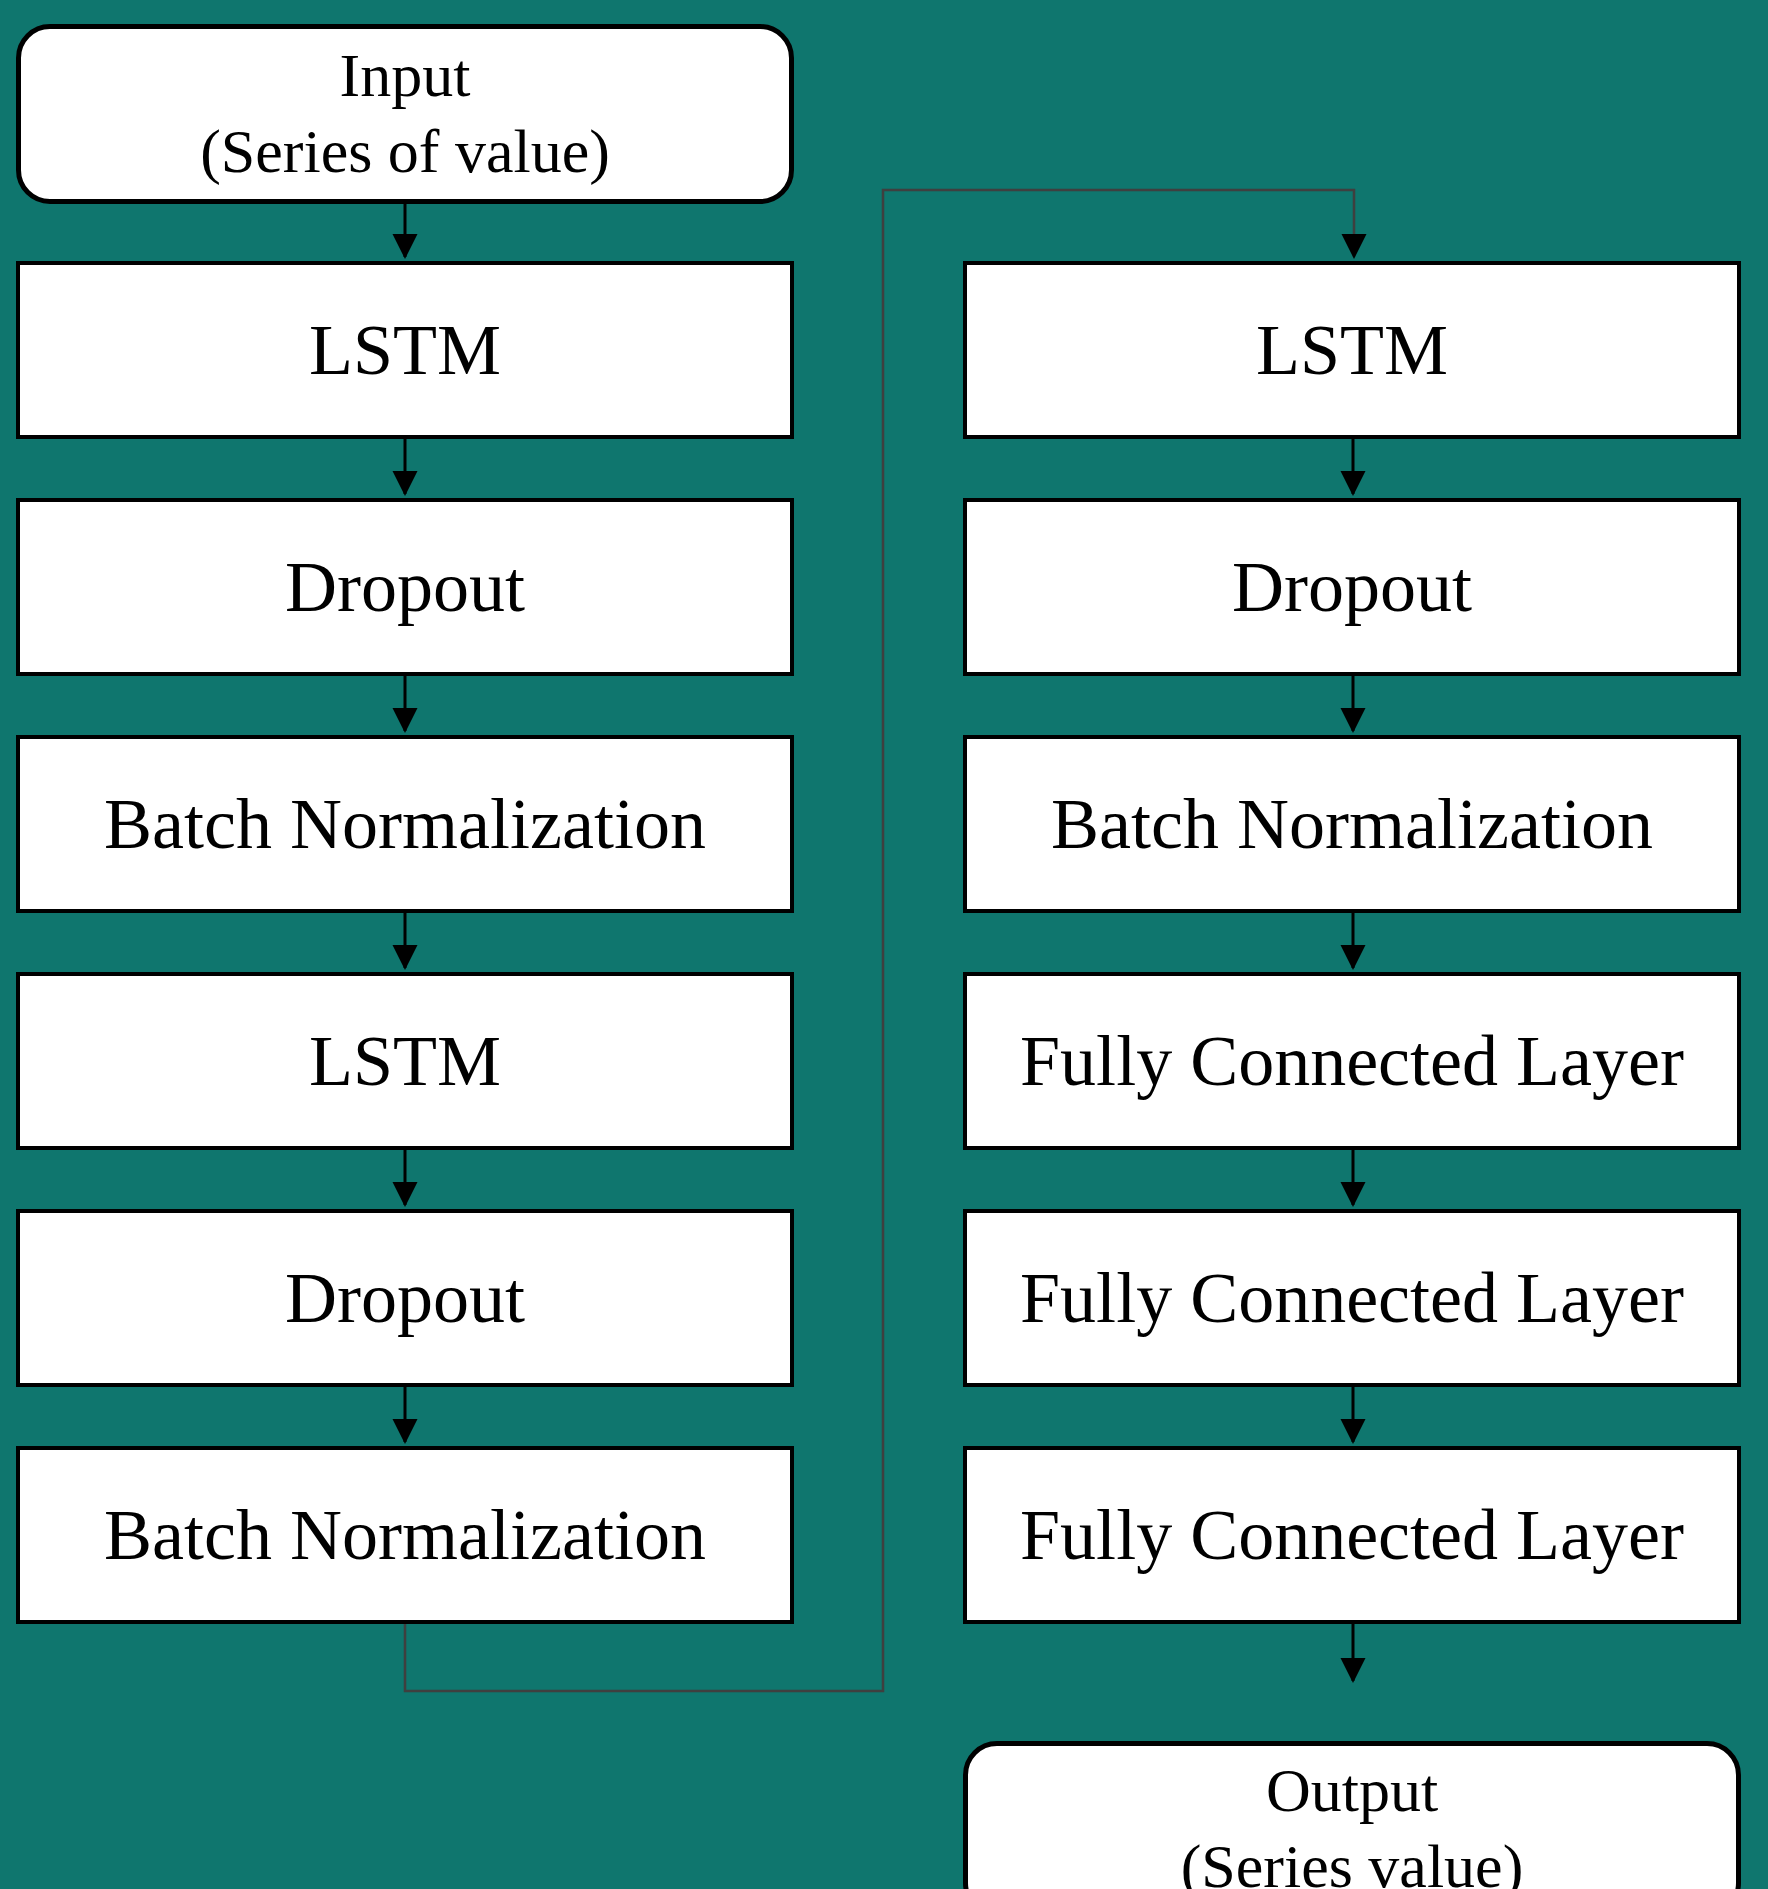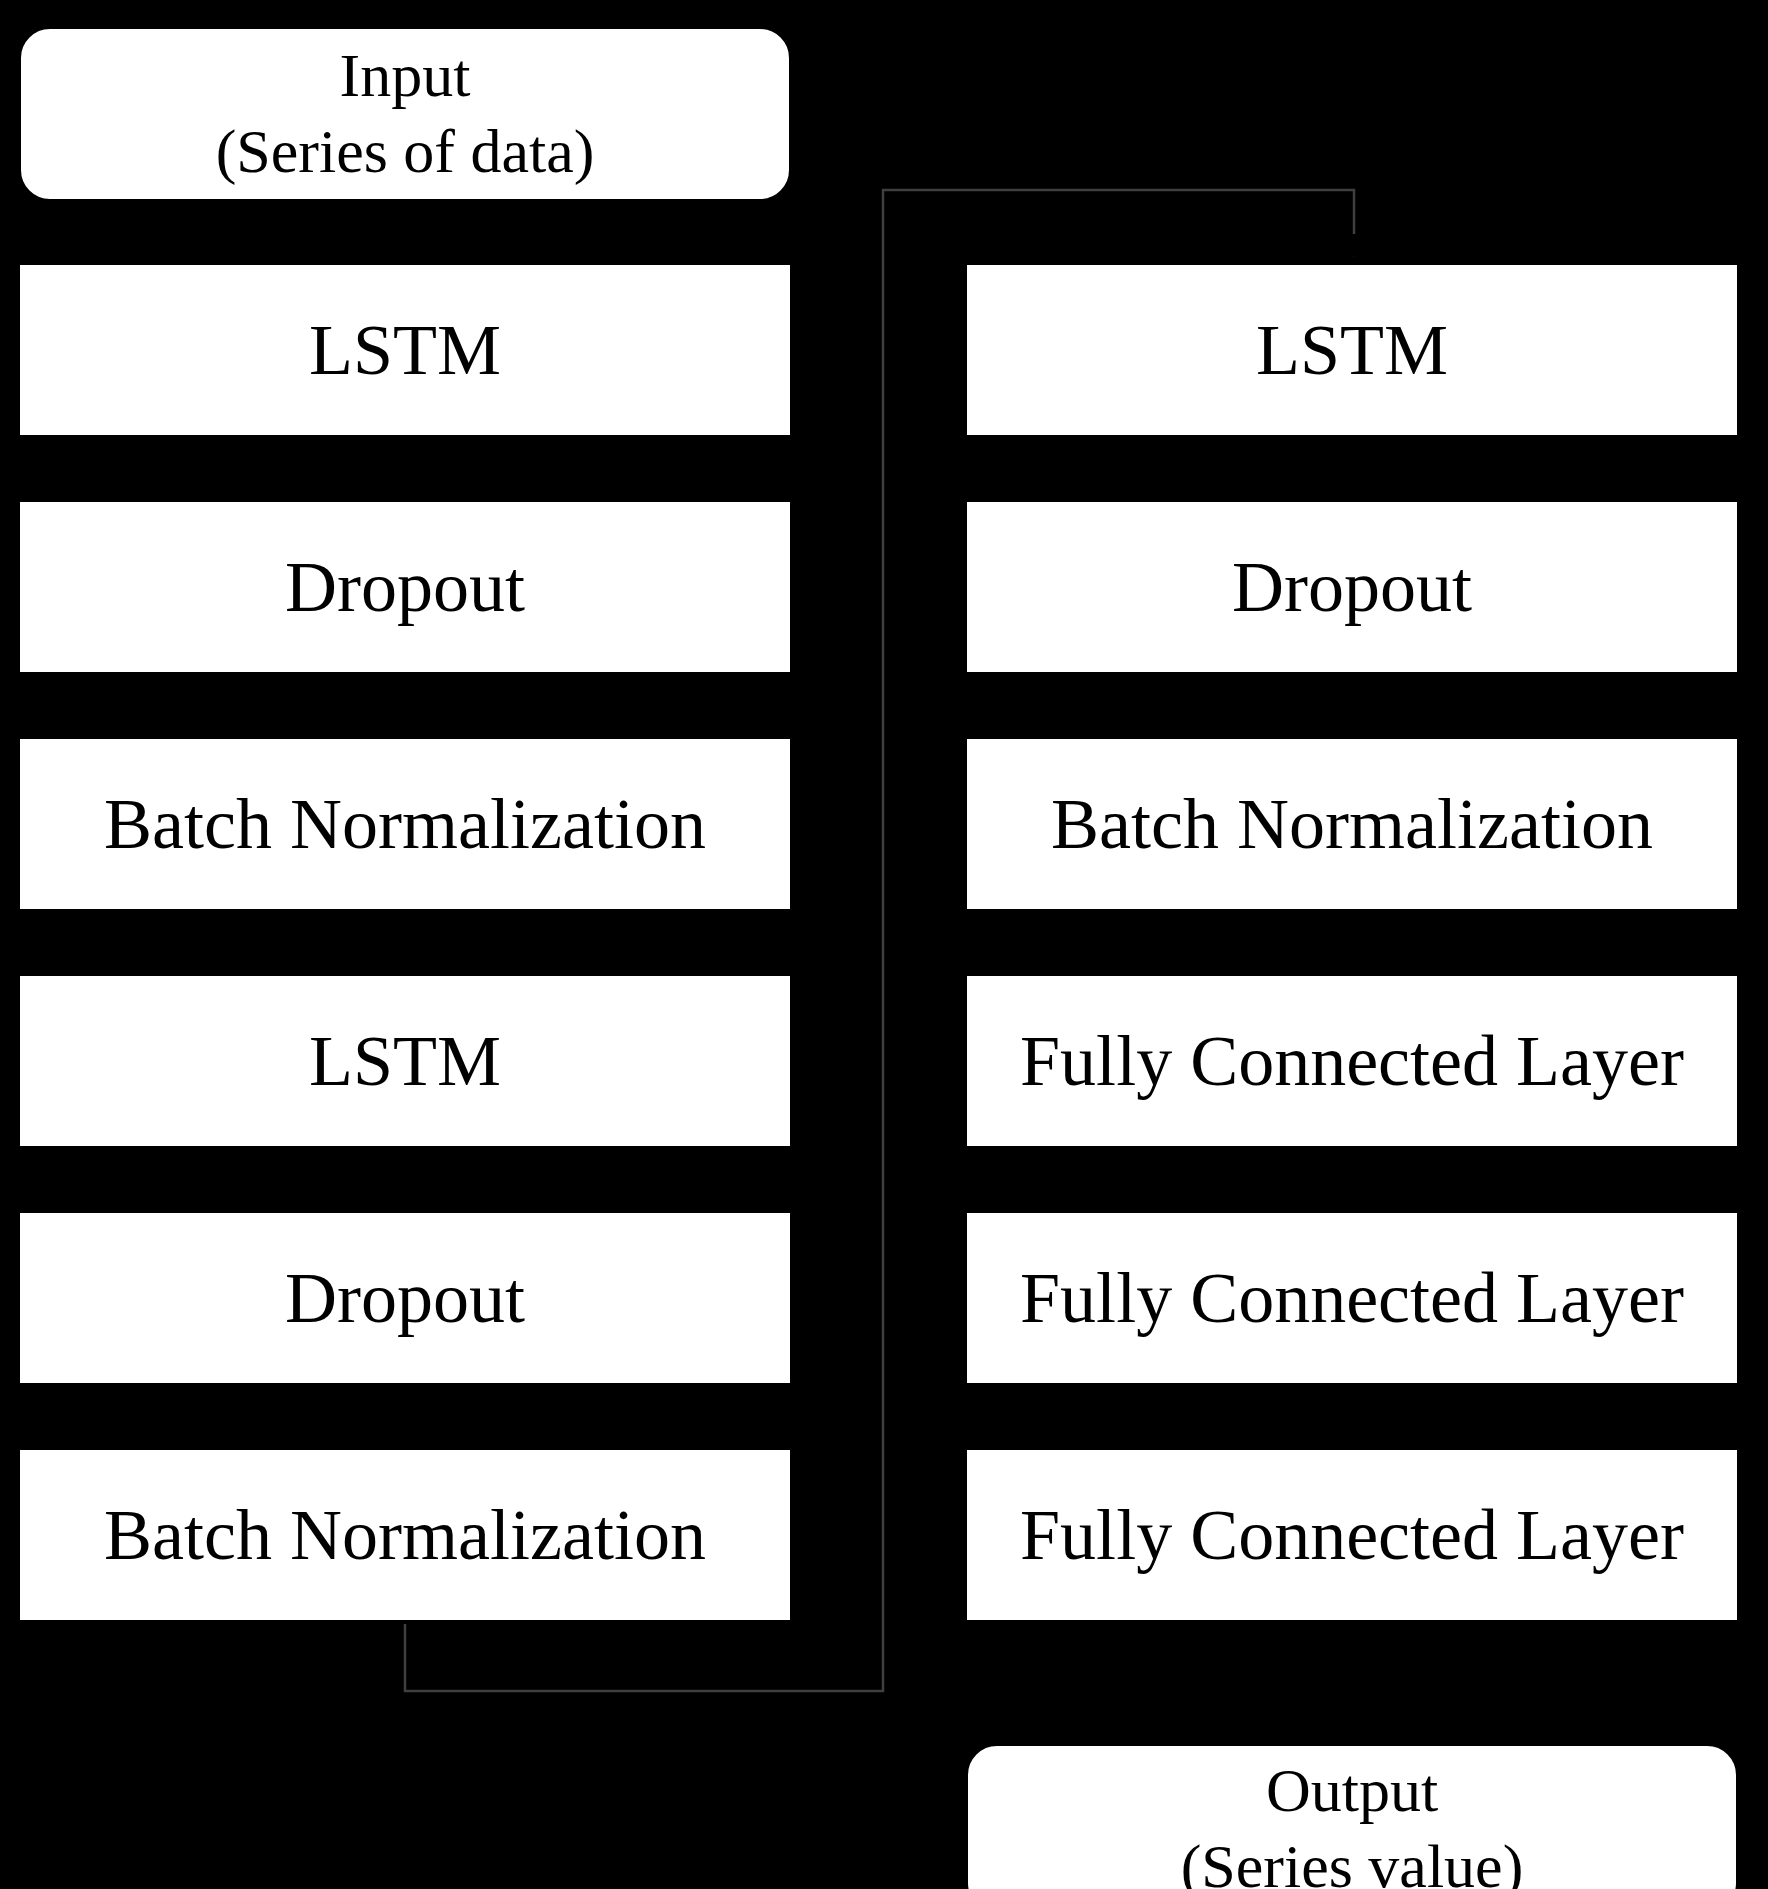--- a/index.html
+++ b/index.html
@@ -4,21 +4,21 @@
 <style>
   html, body {
     margin: 0;
     padding: 0;
     background: #ffffff;
   }
   .canvas {
     position: relative;
     width: 1768px;
     height: 1889px;
-    background: #000000;
+    background: #0f766e;
     font-family: "Liberation Serif", "DejaVu Serif", serif;
     color: #000000;
     overflow: hidden;
   }
   .node {
     position: absolute;
     box-sizing: border-box;
     background: #ffffff;
     border: 4px solid #000000;
     display: flex;
@@ -82,21 +82,21 @@
     <line x1="1353" y1="913" x2="1353" y2="968" stroke="#000" stroke-width="3" marker-end="url(#ah)"></line>
     <line x1="1353" y1="1150" x2="1353" y2="1205" stroke="#000" stroke-width="3" marker-end="url(#ah)"></line>
     <line x1="1353" y1="1387" x2="1353" y2="1442" stroke="#000" stroke-width="3" marker-end="url(#ah)"></line>
     <line x1="1353" y1="1624" x2="1353" y2="1681" stroke="#000" stroke-width="3" marker-end="url(#ah)"></line>
 
     <path d="M405,1624 L405,1691 L883,1691 L883,190 L1354,190 L1354,257" fill="none" stroke="#3f3f3f" stroke-width="2.5" marker-end="url(#ah)"></path>
   </svg>
 
   <div class="node rounded two-line col-left r-input">
     <span>Input</span>
-    <span>(Series of data)</span>
+    <span>(Series of value)</span>
   </div>
   <div class="node col-left r1">
     <span>LSTM</span>
   </div>
   <div class="node col-left r2">
     <span>Dropout</span>
   </div>
   <div class="node col-left r3">
     <span>Batch Normalization</span>
   </div>

